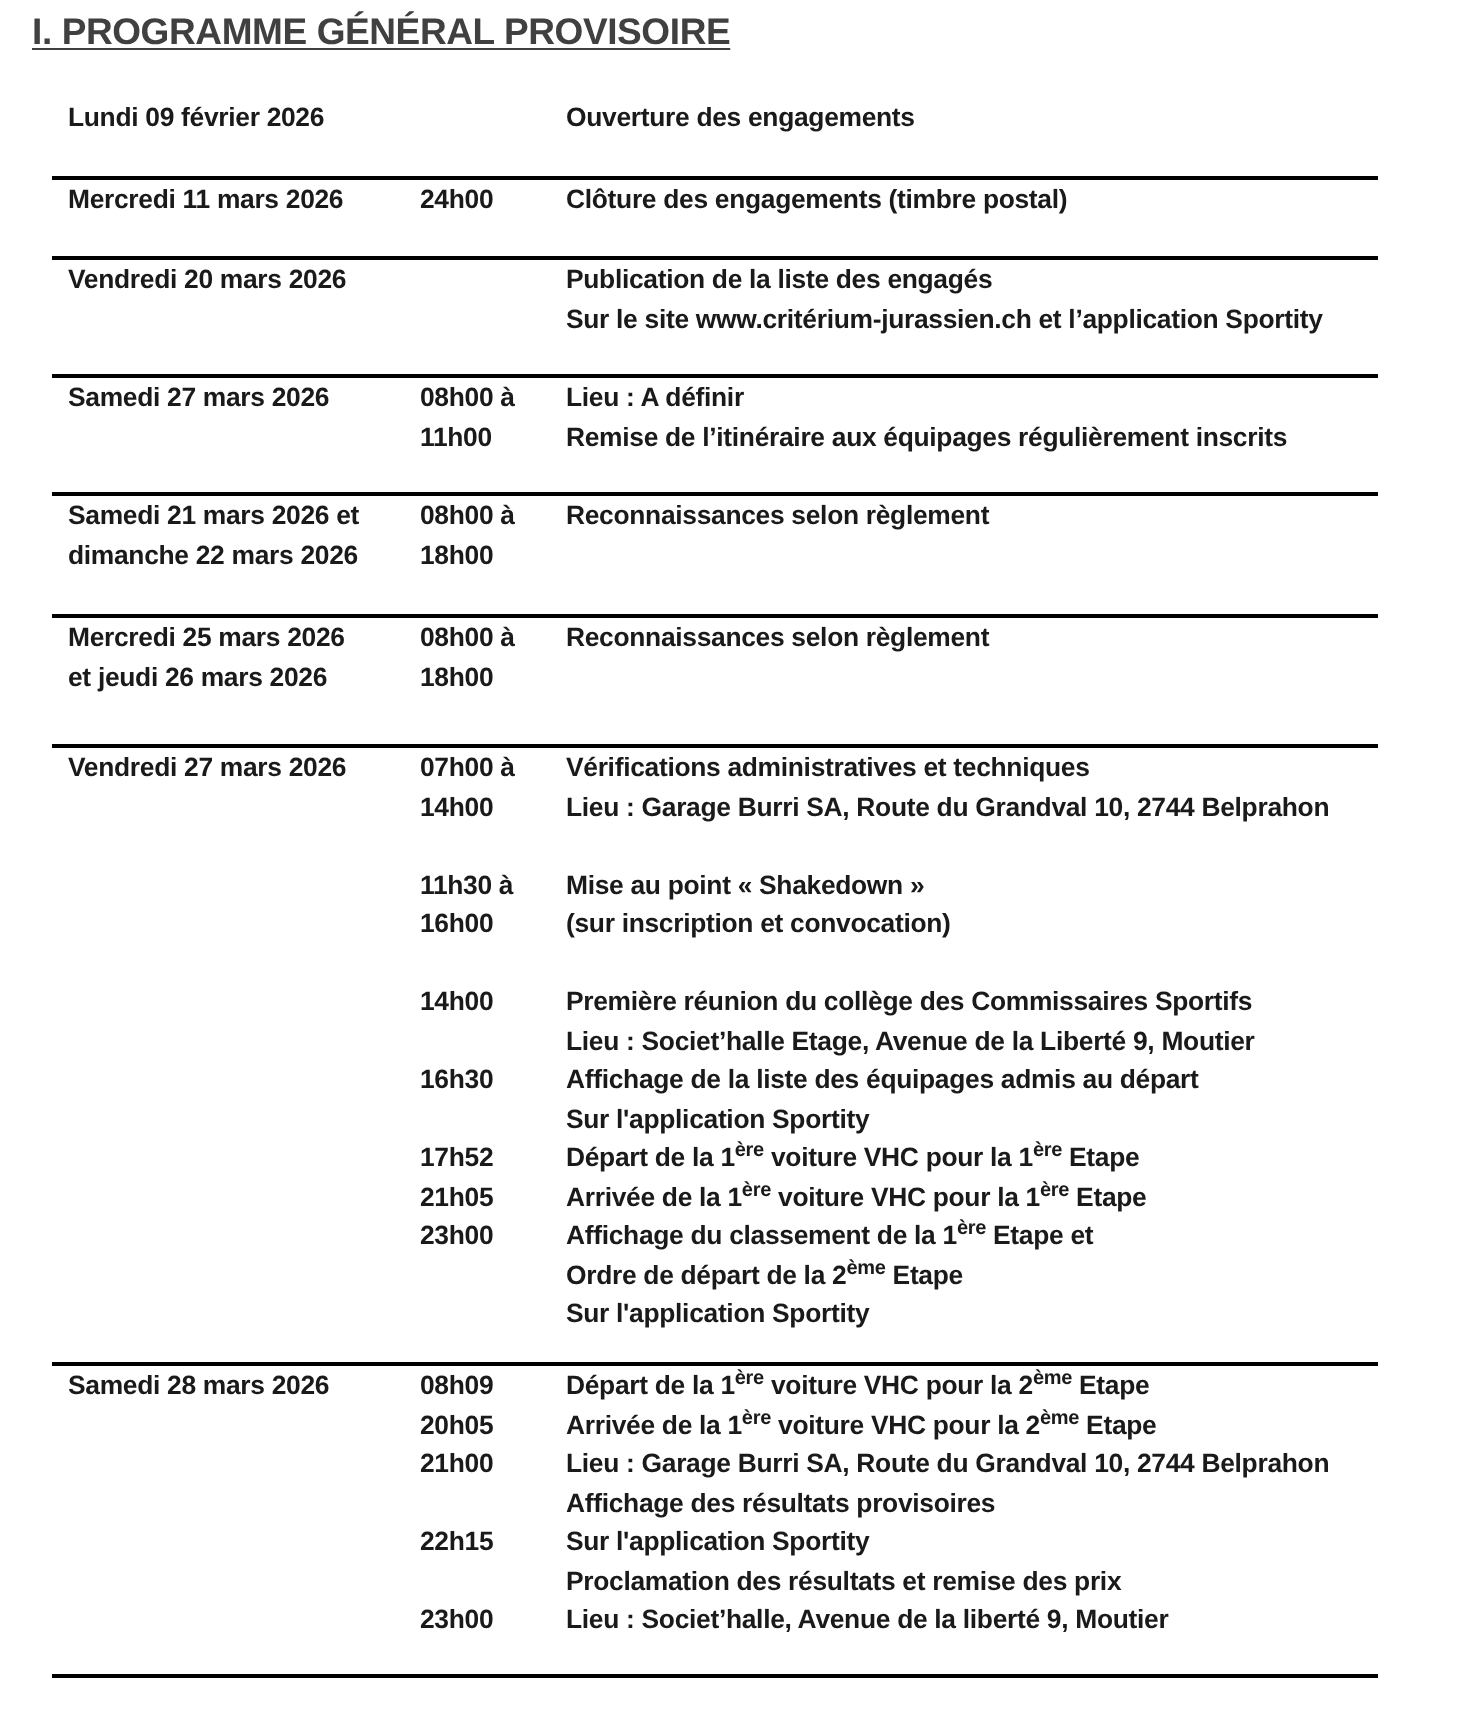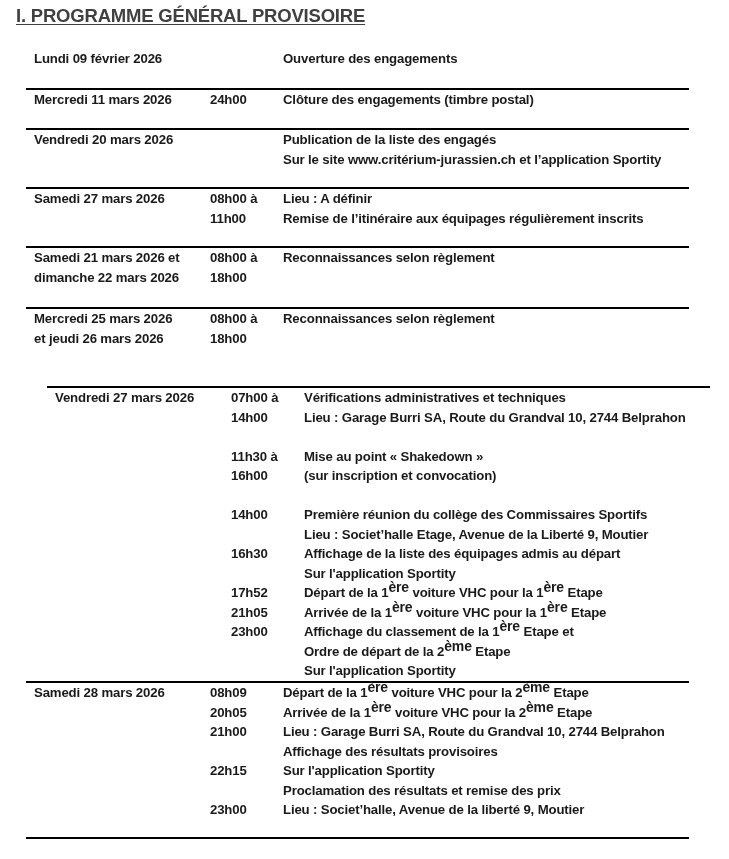--- a/index.html
+++ b/index.html
@@ -16,21 +16,21 @@
   .row { position: absolute; left: 26px; width: 663px; font-weight: bold; }
   .row.ruled { border-top: 2px solid #000; }
   .col-date { position: absolute; left: 8px; width: 176px; }
   .col-time { position: absolute; left: 184px; width: 72px; }
   .col-desc { position: absolute; left: 257px; width: 420px; }
   .line {
     height: 19.5px; line-height: 19.5px; font-size: 13.2px;
     white-space: nowrap; letter-spacing: -0.15px;
   }
   .gap { height: 19.5px; }
-  sup { font-size: 14px; vertical-align: 5px; line-height: 0; }
+  sup { font-size: 10px; vertical-align: 5px; line-height: 0; }
   .bottom-rule { position: absolute; left: 26px; width: 663px; top: 837px; border-top: 2px solid #000; }
 </style>
 </head>
 <body>
 
 <div class="title">I. PROGRAMME GÉNÉRAL PROVISOIRE</div>
 
 <div id="schedule">
     <div class="row" style="top: 47px;">
       <div class="col-date" style="top: 2px;">
@@ -101,21 +101,21 @@
       </div>
       <div class="col-time" style="top: 0px;">
         <div class="line">08h00 à</div>
         <div class="line">18h00</div>
       </div>
       <div class="col-desc" style="top: 0px;">
         <div class="line">Reconnaissances selon règlement</div>
         <div class="line"></div>
       </div>
     </div>
-    <div class="row ruled" style="top: 386px; margin-left: 21px;">
+    <div class="row ruled" style="top: 372px;">
       <div class="col-date" style="top: 0px;">
         <div class="line">Vendredi 27 mars 2026</div>
       </div>
       <div class="col-time" style="top: 0px;">
         <div class="line">07h00 à</div>
         <div class="line">14h00</div>
         <div class="gap"></div>
         <div class="line">11h30 à</div>
         <div class="line">16h00</div>
         <div class="gap"></div>

